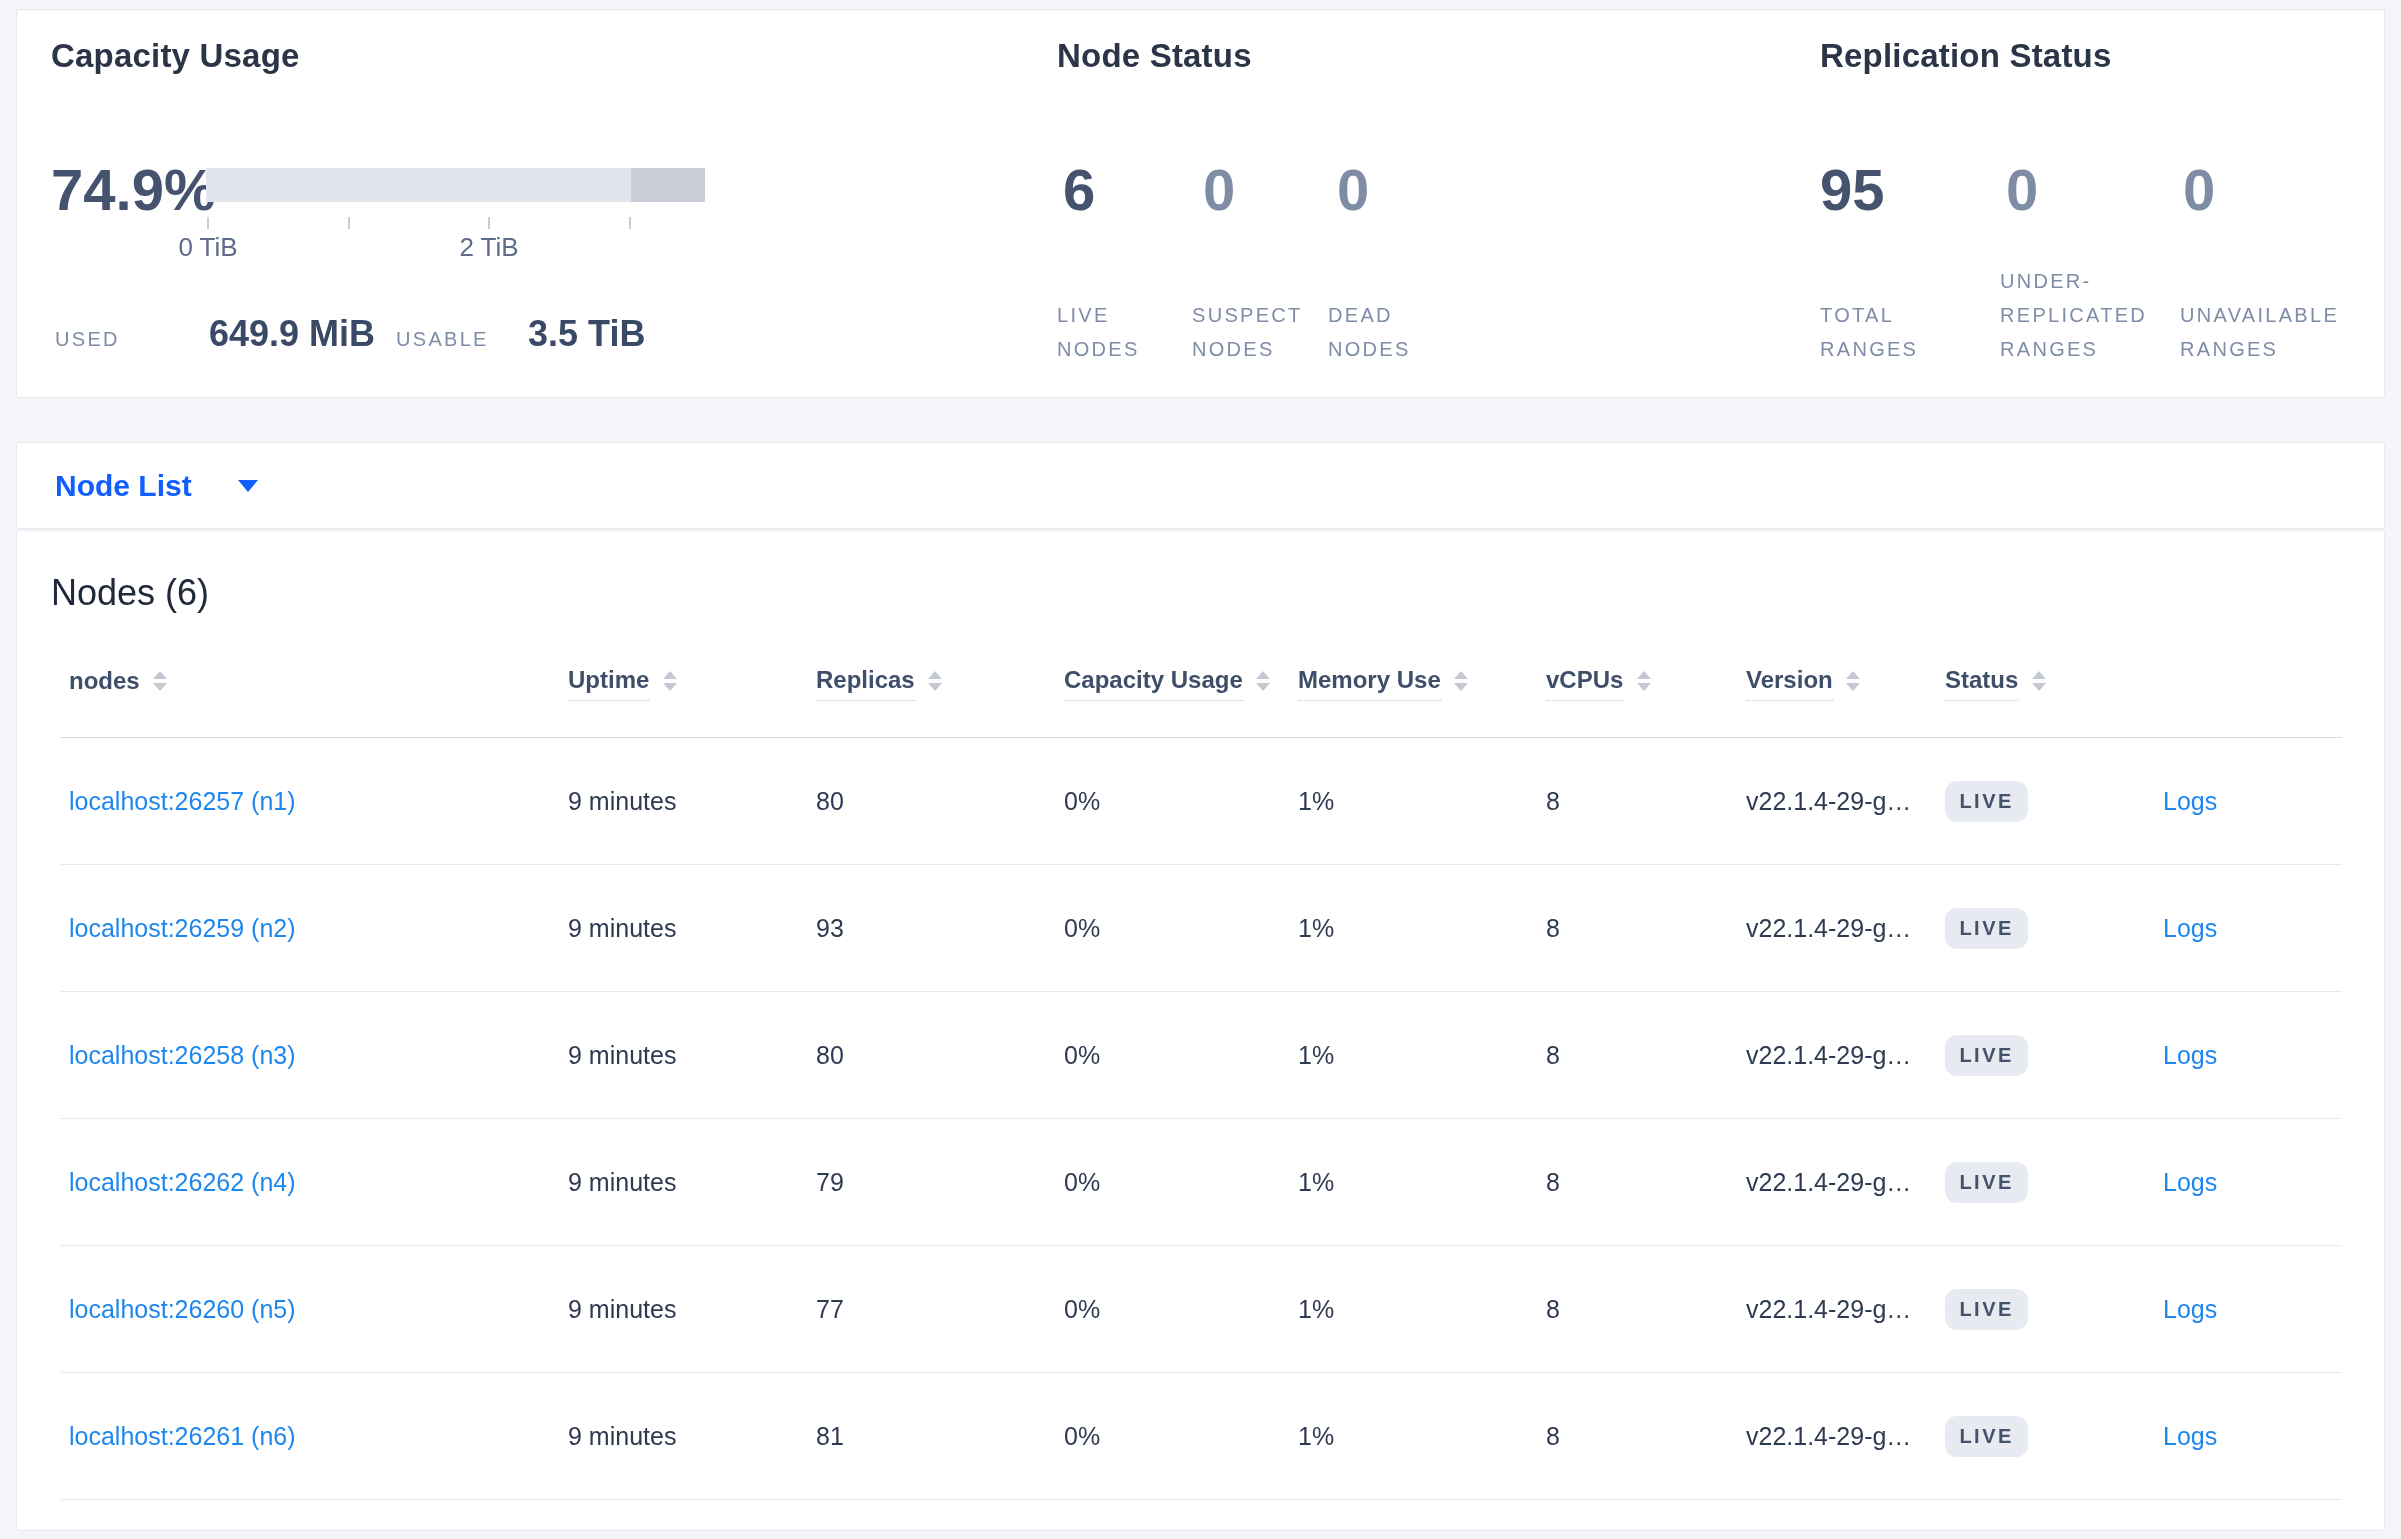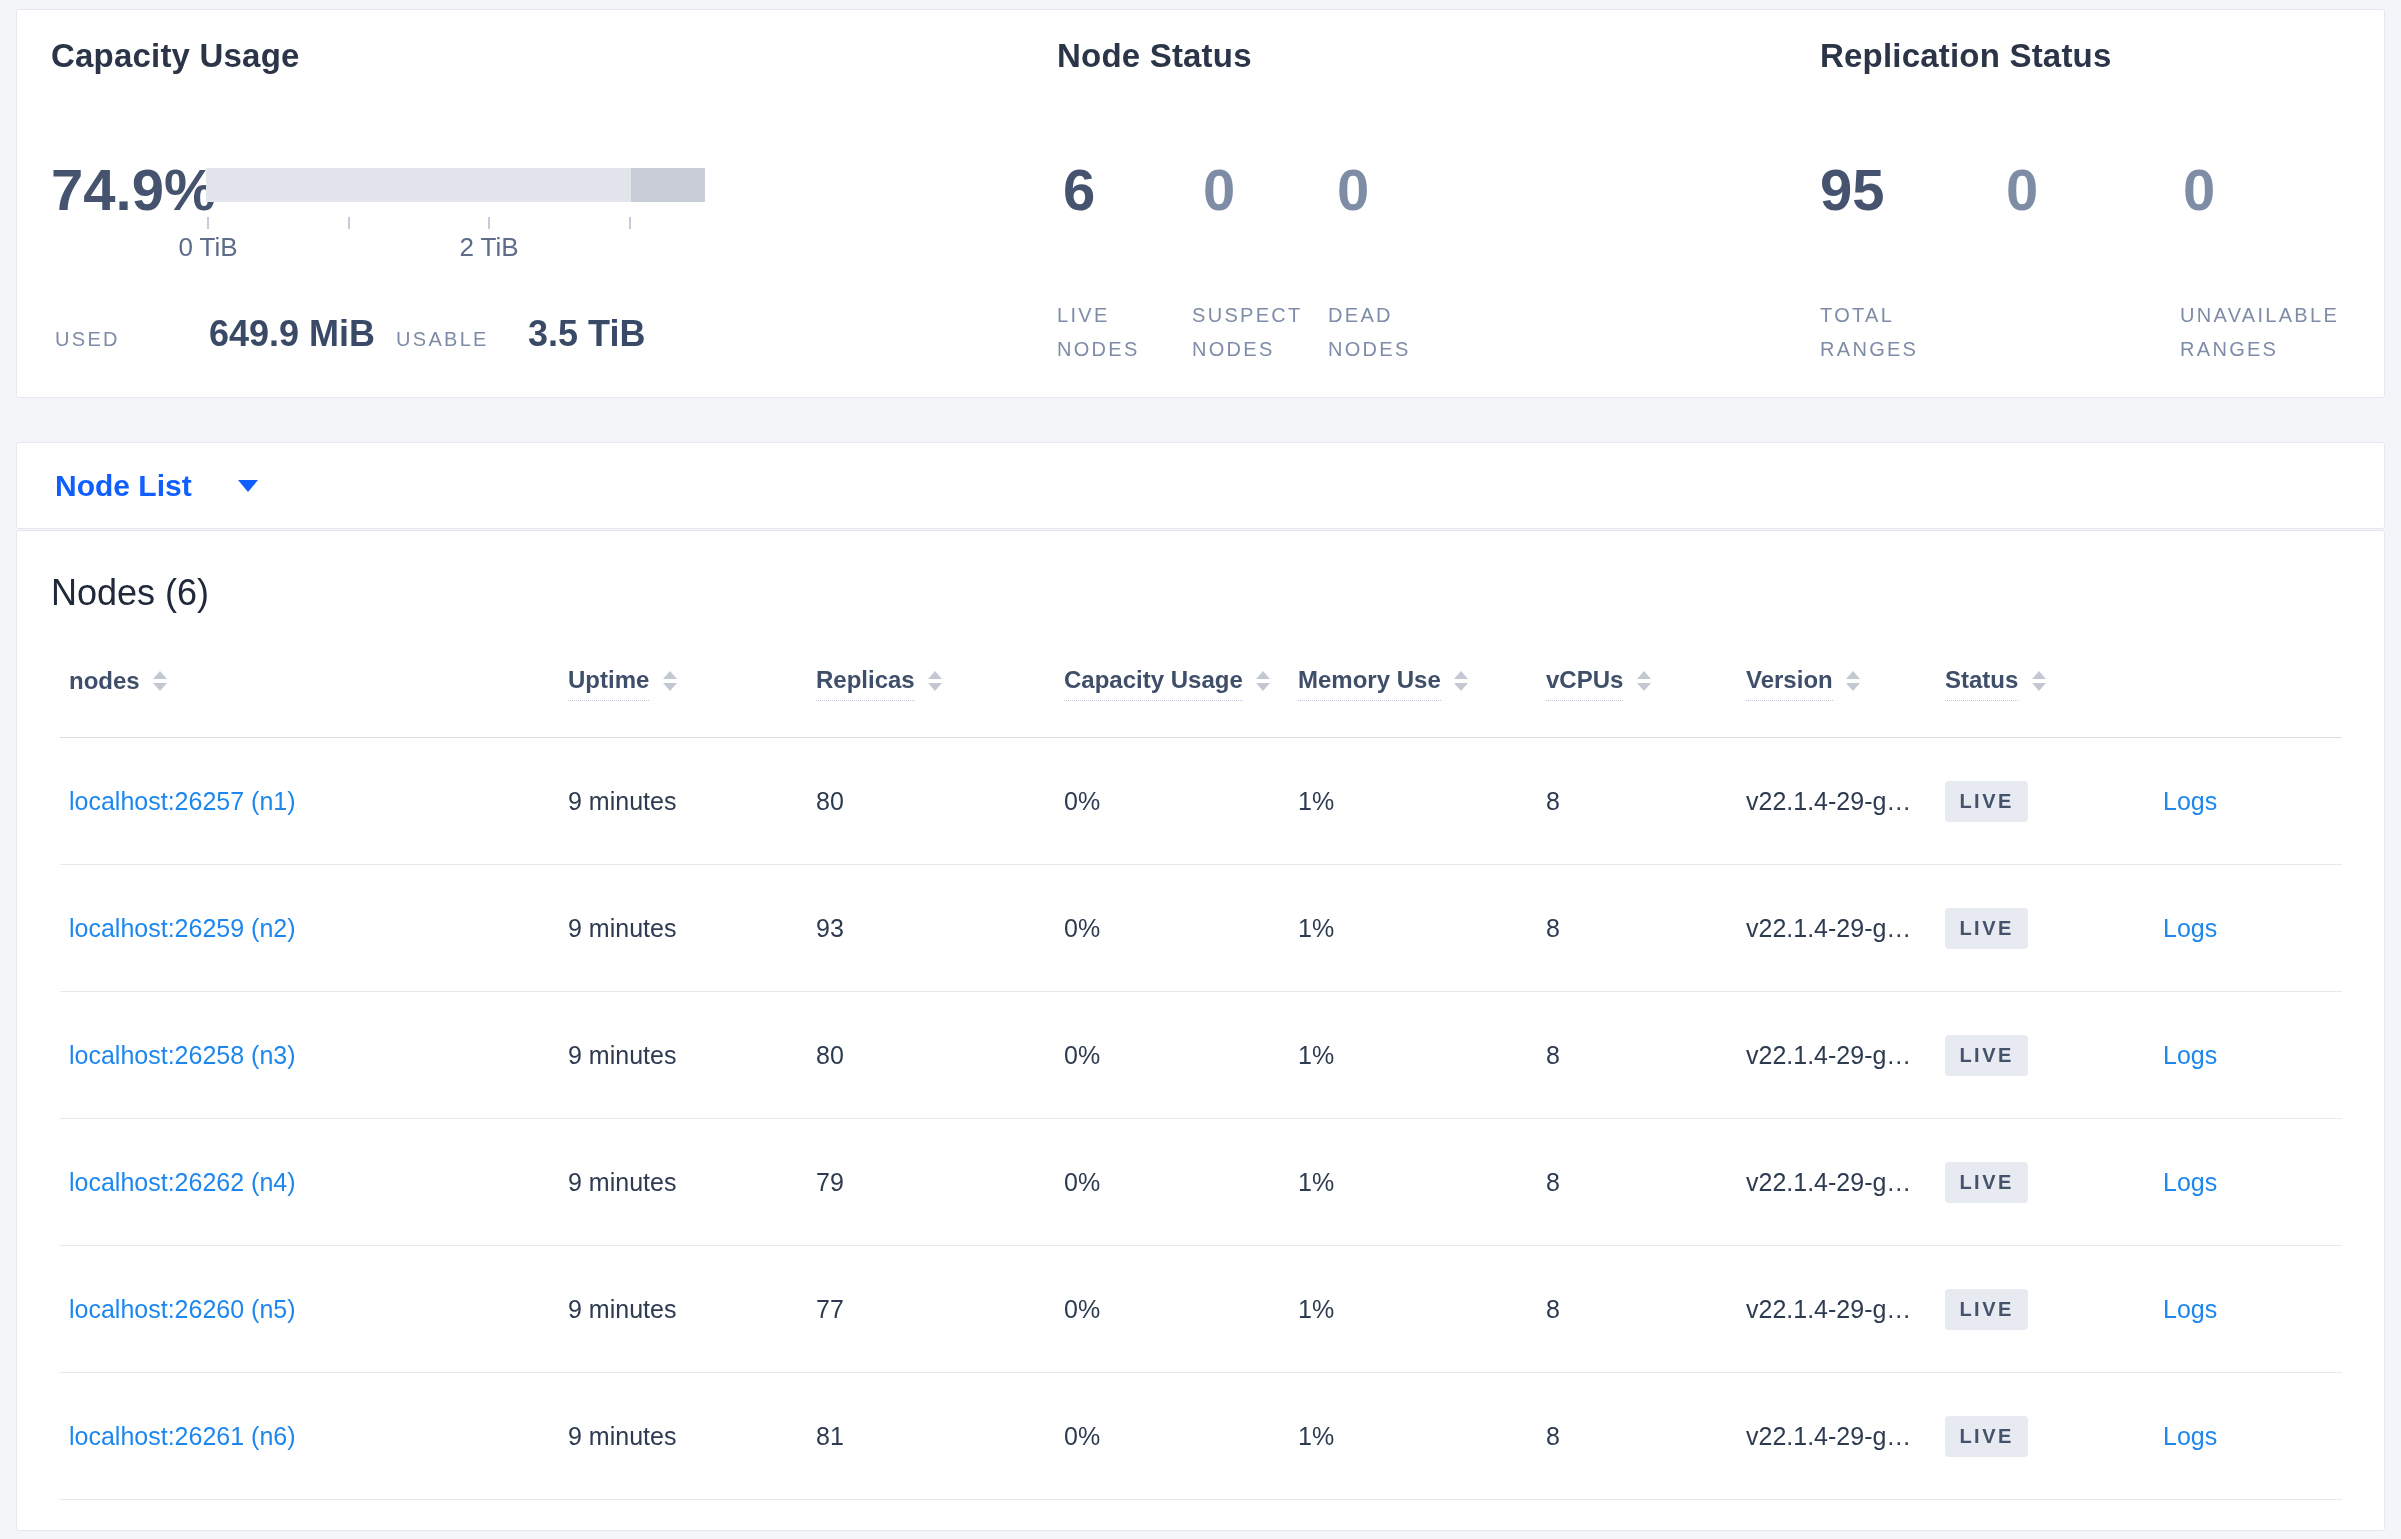--- a/index.html
+++ b/index.html
@@ -43,21 +43,21 @@
   .th .lbl{padding-bottom:6.3px}
   .th .lbl.u{border-bottom:1.8px dotted #c0c8d6}
   .th:first-child{padding-left:9px}
   .sort{display:inline-flex;flex-direction:column;gap:3.6px;margin-left:13.5px;margin-bottom:10.8px}
   .sort i{display:block;width:0;height:0;border-left:7.2px solid transparent;border-right:7.2px solid transparent}
   .sort .up{border-bottom:8px solid #c3c8d2}
   .sort .down{border-top:8px solid #c3c8d2}
   .trow{height:126px;align-items:center;border-bottom:1.8px solid #e6e9ee;font-size:25px;color:#2e3a50}
   .trow .td:first-child{padding-left:9px}
   .link{color:#1e87ee;cursor:pointer}
-  .badge{display:inline-block;background:#e7eaf0;color:#44526c;font-size:20px;font-weight:700;letter-spacing:2.5px;padding:9px 14.4px;border-radius:4px}
+  .badge{display:inline-block;background:#e7eaf0;color:#44526c;font-size:20px;font-weight:700;letter-spacing:2.5px;padding:9px 14.4px;border-radius:12px}
   .logs-cell{text-align:left;padding-right:7.2px}
 </style>
 </head>
 <body>
 
 <div class="card" id="summary-card">
 
   <div class="abs" style="left:0;top:0;width:992px;height:100%">
     <div class="abs sec-title" style="left:34px;top:27px">Capacity Usage</div>
 
@@ -89,20 +89,21 @@
     <div class="abs small-label" style="left:1175px;bottom:31px;width:135px">SUSPECT NODES</div>
     <div class="abs small-label" style="left:1311px;bottom:31px;width:117px">DEAD NODES</div>
   </div>
 
   <div class="abs" style="left:0;top:0;width:100%;height:100%">
     <div class="abs sec-title" style="left:1803px;top:27px">Replication Status</div>
     <div class="abs bignum" style="left:1803px;top:151px">95</div>
     <div class="abs bignum dim" style="left:1989px;top:151px">0</div>
     <div class="abs bignum dim" style="left:2166px;top:151px">0</div>
     <div class="abs small-label" style="left:1803px;bottom:31px;width:144px">TOTAL RANGES</div>
+    <div class="abs small-label" style="left:1983px;bottom:31px;width:176px">UNDER-REPLICATED RANGES</div>
     <div class="abs small-label" style="left:2163px;bottom:31px;width:225px">UNAVAILABLE RANGES</div>
   </div>
 </div>
 
 <div class="card" id="nodelist-card">
   <div class="nodelist-btn">
     <span class="nodelist-label">Node List</span>
     <span class="caret-down"></span>
   </div>
 </div>

